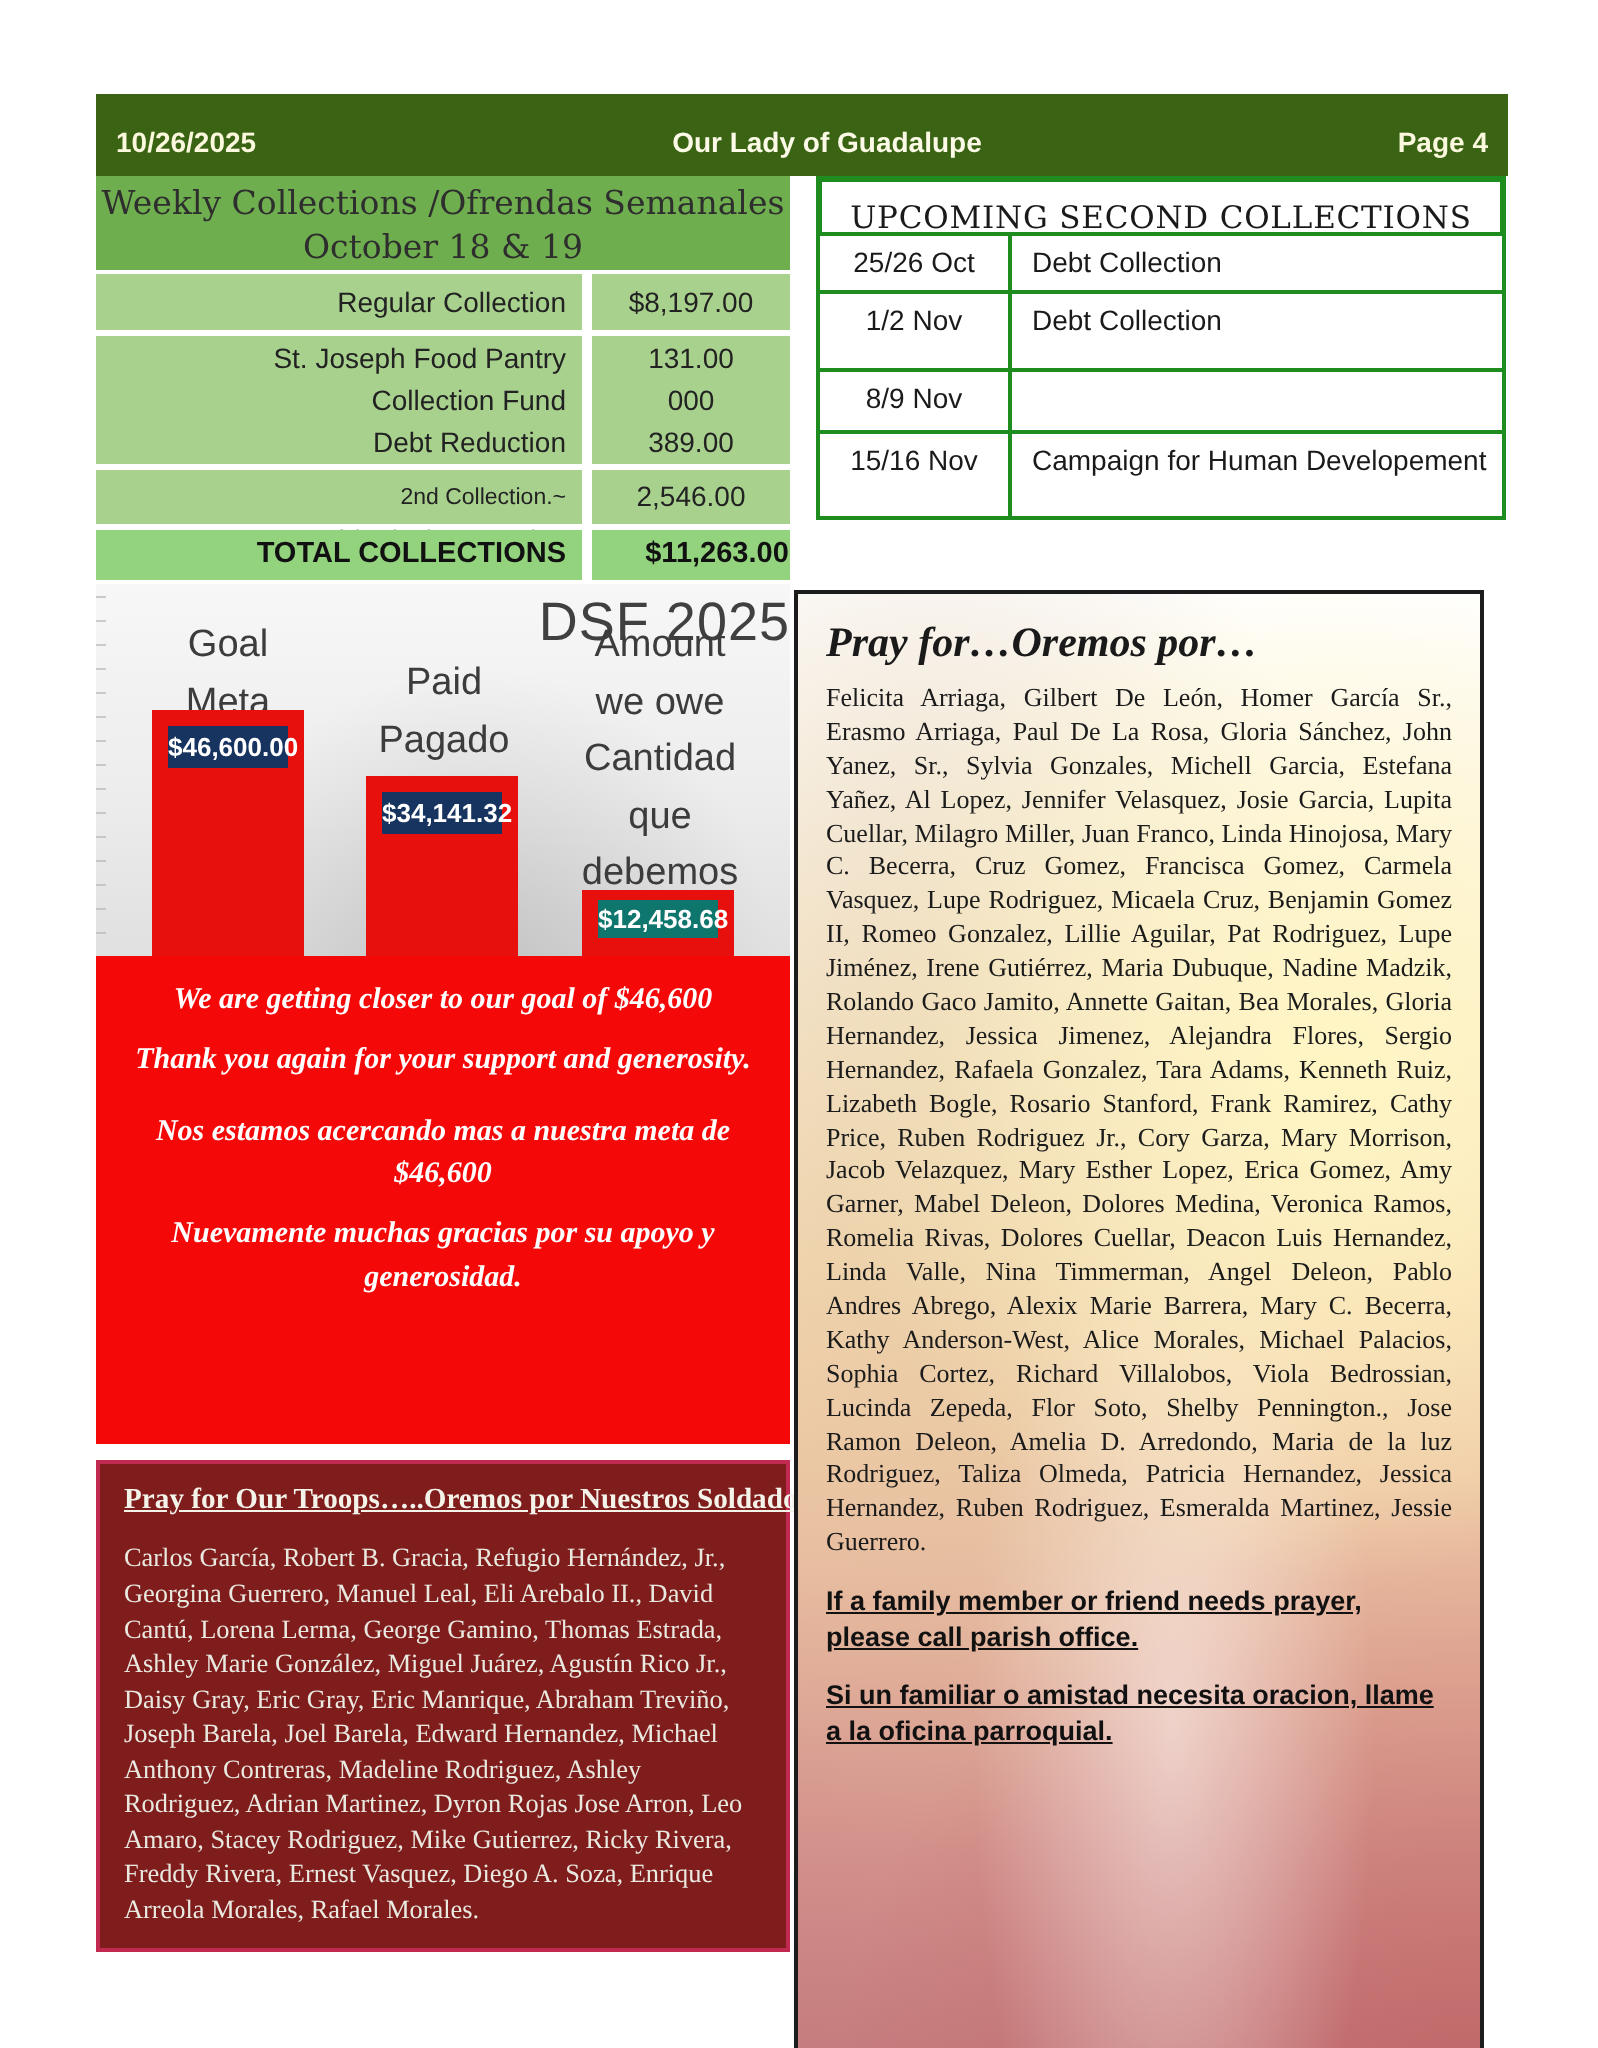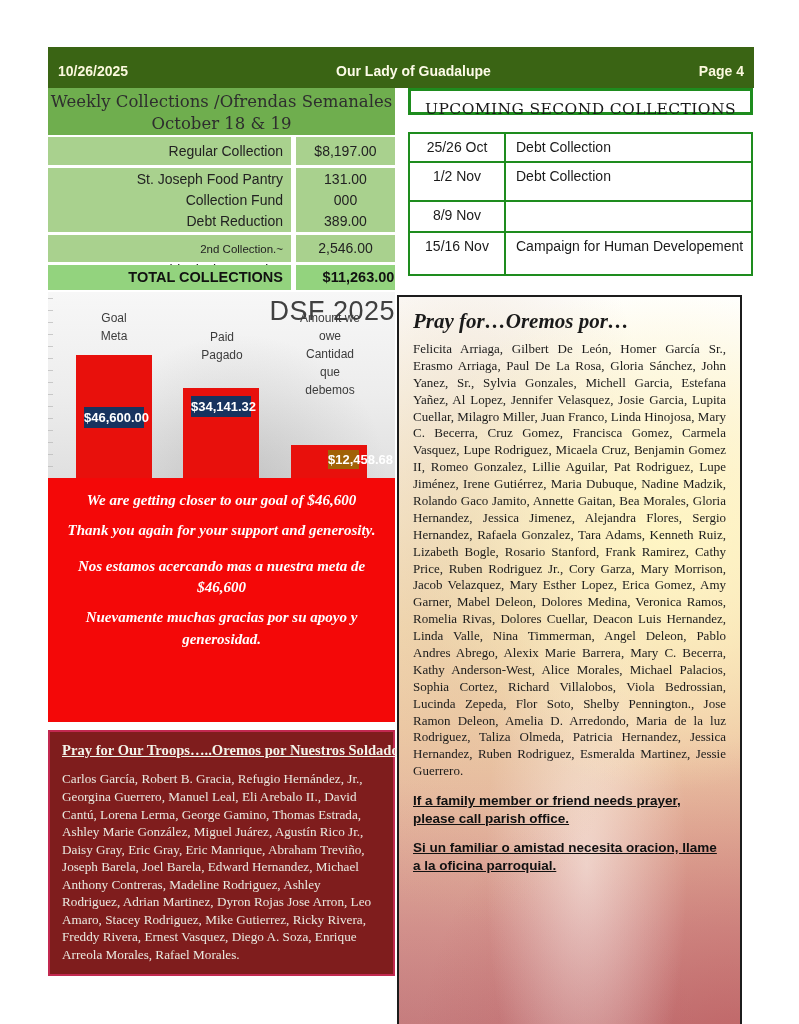--- a/index.html
+++ b/index.html
@@ -59,21 +59,21 @@
     position:absolute; left:0; top:6px; bottom:4px; width:5px;
     background:repeating-linear-gradient(180deg,#b8b8b8 0 1px, transparent 1px 12px);
     opacity:.7;
   }
   .chart-title {
     position:absolute; top:4px; left:0; right:0;
     text-align:right; font-size:27px; color:#404040; letter-spacing:0.5px;
   }
   .col-label {
     position:absolute; transform:translateX(-50%);
-    text-align:center; font-size:12px; color:#3c3c3c;
+    text-align:center; font-size:19px; color:#3c3c3c;
     line-height:1.5; white-space:pre-line;
   }
   .cl1 { left:66px; top:17px; }
   .cl2 { left:174px; top:36px; }
   .cl3 { left:282px; top:17px; }
   .bar {
     position:absolute; bottom:0; width:76px; background:#e8100c;
   }
   .bar.b1 { left:28px; } .bar.b2 { left:135px; } .bar.b3 { left:243px; }
   .bar-value {
@@ -104,28 +104,28 @@
     font-family:"Liberation Serif","DejaVu Serif",serif;
     font-size:13.2px; line-height:1.33;
   }
   .troops-title {
     font-size:14.6px; font-weight:600; text-decoration:underline;
     color:#f3f3ea; margin-bottom:10px; white-space:nowrap;
   }
 
   
   .upc-header {
-    left:408px; top:88px; width:345px; height:27px;
+    left:408px; top:88px; width:345px; height:42px;
     background:#ffffff; border:3px solid #1e8c1e;
     font-family:"DejaVu Serif","Liberation Serif",serif;
     font-size:15.5px; color:#1a1a1a; letter-spacing:0.4px;
     text-align:center; line-height:36px;
   }
   .upc-table {
-    left:408px; top:132px; width:345px;
+    left:408px; top:116px; width:345px;
     border:2px solid #1e8c1e; background:#fff;
   }
   .upc-row { display:flex; border-bottom:2px solid #1e8c1e; }
   .upc-row:last-child { border-bottom:none;justify-content:center; }
   .upc-date {
     flex:0 0 96px; border-right:2px solid #1e8c1e;
     text-align:center; font-size:14px; color:#1a1a1a; padding-top:5px;
   }
   .upc-name { flex:1; font-size:14px; color:#1a1a1a; padding:5px 0 0 10px; }
   .ur1 { height:29px; } .ur2 { height:39px; } .ur3 { height:31px; } .ur4 { height:41px; }
@@ -201,27 +201,27 @@
 <div class="abs chart">
   <div class="ticks"></div>
   <div class="chart-title">DSF 2025</div>
   <div class="col-label cl1">Goal
 Meta</div>
   <div class="col-label cl2">Paid
 Pagado</div>
   <div class="col-label cl3">Amount we owe
 Cantidad que debemos</div>
   <div class="bar b1" style="height: 123px; background: rgb(232, 16, 12);">
-    <div class="bar-value" style="background: rgb(23, 51, 95); border-color: rgb(232, 16, 12); margin-top: 44px;">$46,600.00</div>
+    <div class="bar-value" style="background: rgb(23, 51, 95); border-color: rgb(232, 16, 12);">$46,600.00</div>
   </div>
   <div class="bar b2" style="height: 90px; background: rgb(232, 16, 12);">
     <div class="bar-value" style="background: rgb(23, 51, 95); border-color: rgb(232, 16, 12);">$34,141.32</div>
   </div>
   <div class="bar b3" style="height: 33px; background: rgb(232, 16, 12);">
-    <div class="bar-value" style="background: #a16207; border-color: rgb(232, 16, 12); margin-left: 29px;">$12,458.68</div>
+    <div class="bar-value" style="background: #0f766e; border-color: rgb(232, 16, 12);">$12,458.68</div>
   </div>
 </div>
 
 <div class="abs red-box">
   <p>We are getting closer to our  goal of $46,600</p>
   <p>Thank you again for your support and generosity.</p>
   <p class="gap">Nos estamos acercando mas a nuestra meta de $46,600</p>
   <p>Nuevamente muchas gracias por su apoyo y generosidad.</p>
 </div>
 

